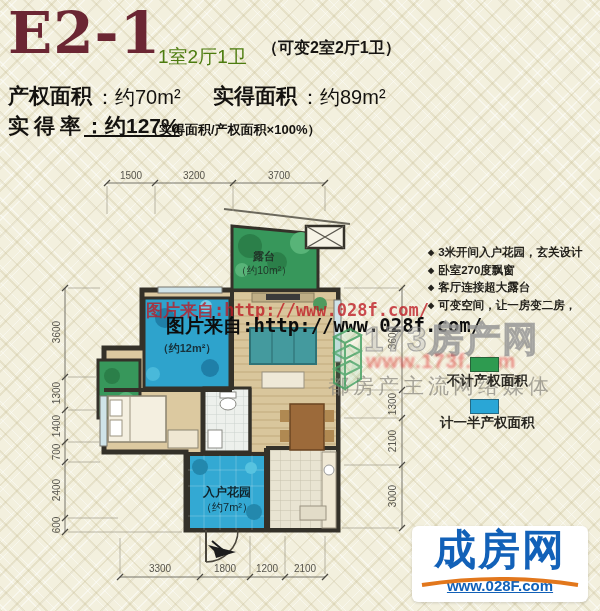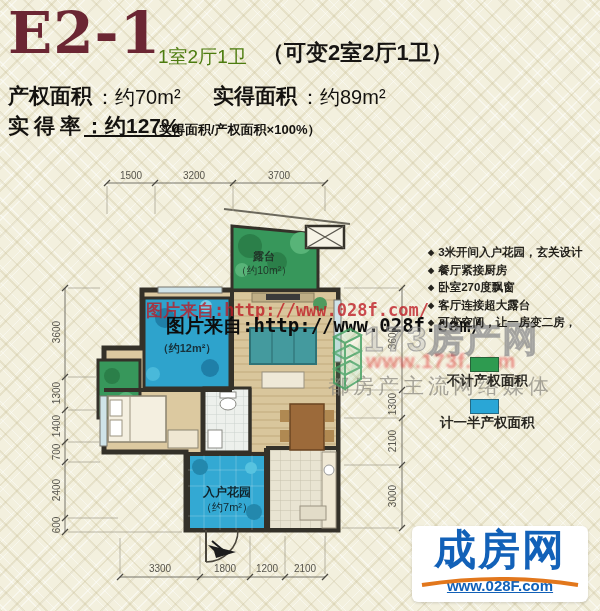--- a/index.html
+++ b/index.html
@@ -11,21 +11,21 @@
       repeating-linear-gradient(45deg, rgba(201,191,150,.30) 0 2px, rgba(0,0,0,0) 2px 16px),
       repeating-linear-gradient(-45deg, rgba(201,191,150,.30) 0 2px, rgba(0,0,0,0) 2px 16px),
       repeating-linear-gradient(45deg, rgba(255,255,255,.45) 4px 5px, rgba(0,0,0,0) 5px 16px),
       repeating-linear-gradient(-45deg, rgba(255,255,255,.45) 4px 5px, rgba(0,0,0,0) 5px 16px);
   }
   .abs{position:absolute;}
   
   .unit-code{left:8px;top:4px;font-family:"DejaVu Serif",serif;font-weight:bold;
     font-size:58px;color:#6b2633;letter-spacing:1px;line-height:1;z-index:2;}
   .layout-text{left:158px;top:44px;font-size:19px;color:#4d7c0f;z-index:2;}
-  .convertible-text{left:262px;top:38px;font-size:22px;font-weight:bold;color:#171513;z-index:2;}
+  .convertible-text{left:262px;top:38px;font-size:16px;font-weight:bold;color:#171513;z-index:2;}
   .l2-label{font-size:21px;font-weight:bold;color:#14120f;z-index:2;}
   .l2-value{font-size:20px;font-weight:500;color:#14120f;z-index:2;}
   .l3-formula{left:146px;top:121px;font-size:13px;font-weight:bold;color:#14120f;z-index:2;}
   
   .features{left:428px;top:244px;width:172px;list-style:none;margin:0;padding:0;z-index:4;}
   .features li{font-size:11.5px;line-height:16.5px;color:#24221c;font-weight:600;white-space:nowrap;}
   .features .blt{font-size:8px;margin-right:4px;vertical-align:1px;color:#24221c;}
   
   .legend{left:440px;top:357px;z-index:5;}
   .legend .row{display:flex;align-items:center;margin-bottom:9px;flex-direction:column;}
@@ -229,21 +229,20 @@
 <div class="abs l2-value" style="left:95px;top:84px;">：约70m²</div>
 <div class="abs l2-label" style="left:213px;top:82px;">实得面积</div>
 <div class="abs l2-value" style="left:300px;top:84px;">：约89m²</div>
 
 <div class="abs l2-label" style="left:8px;top:112px;letter-spacing:5px;">实得率</div>
 <div class="abs l2-label" style="left:84px;top:112px;text-decoration:underline;">：约127%</div>
 <div class="abs l3-formula">（实得面积/产权面积×100%）</div>
 
 <ul class="abs features">
   <li><span class="blt">◆</span><span>3米开间入户花园，玄关设计</span></li>
-  <li><span class="blt">◆</span><span>餐厅紧接厨房</span></li>
   <li><span class="blt">◆</span><span>卧室270度飘窗</span></li>
   <li><span class="blt">◆</span><span>客厅连接超大露台</span></li>
   <li><span class="blt">◆</span><span>可变空间，让一房变二房，</span></li>
 </ul>
 
 <div class="abs legend">
   <div class="row">
     <span class="sw" style="background:#2e9b50;"></span>
     <span class="lbl">不计产权面积</span>
   </div>

